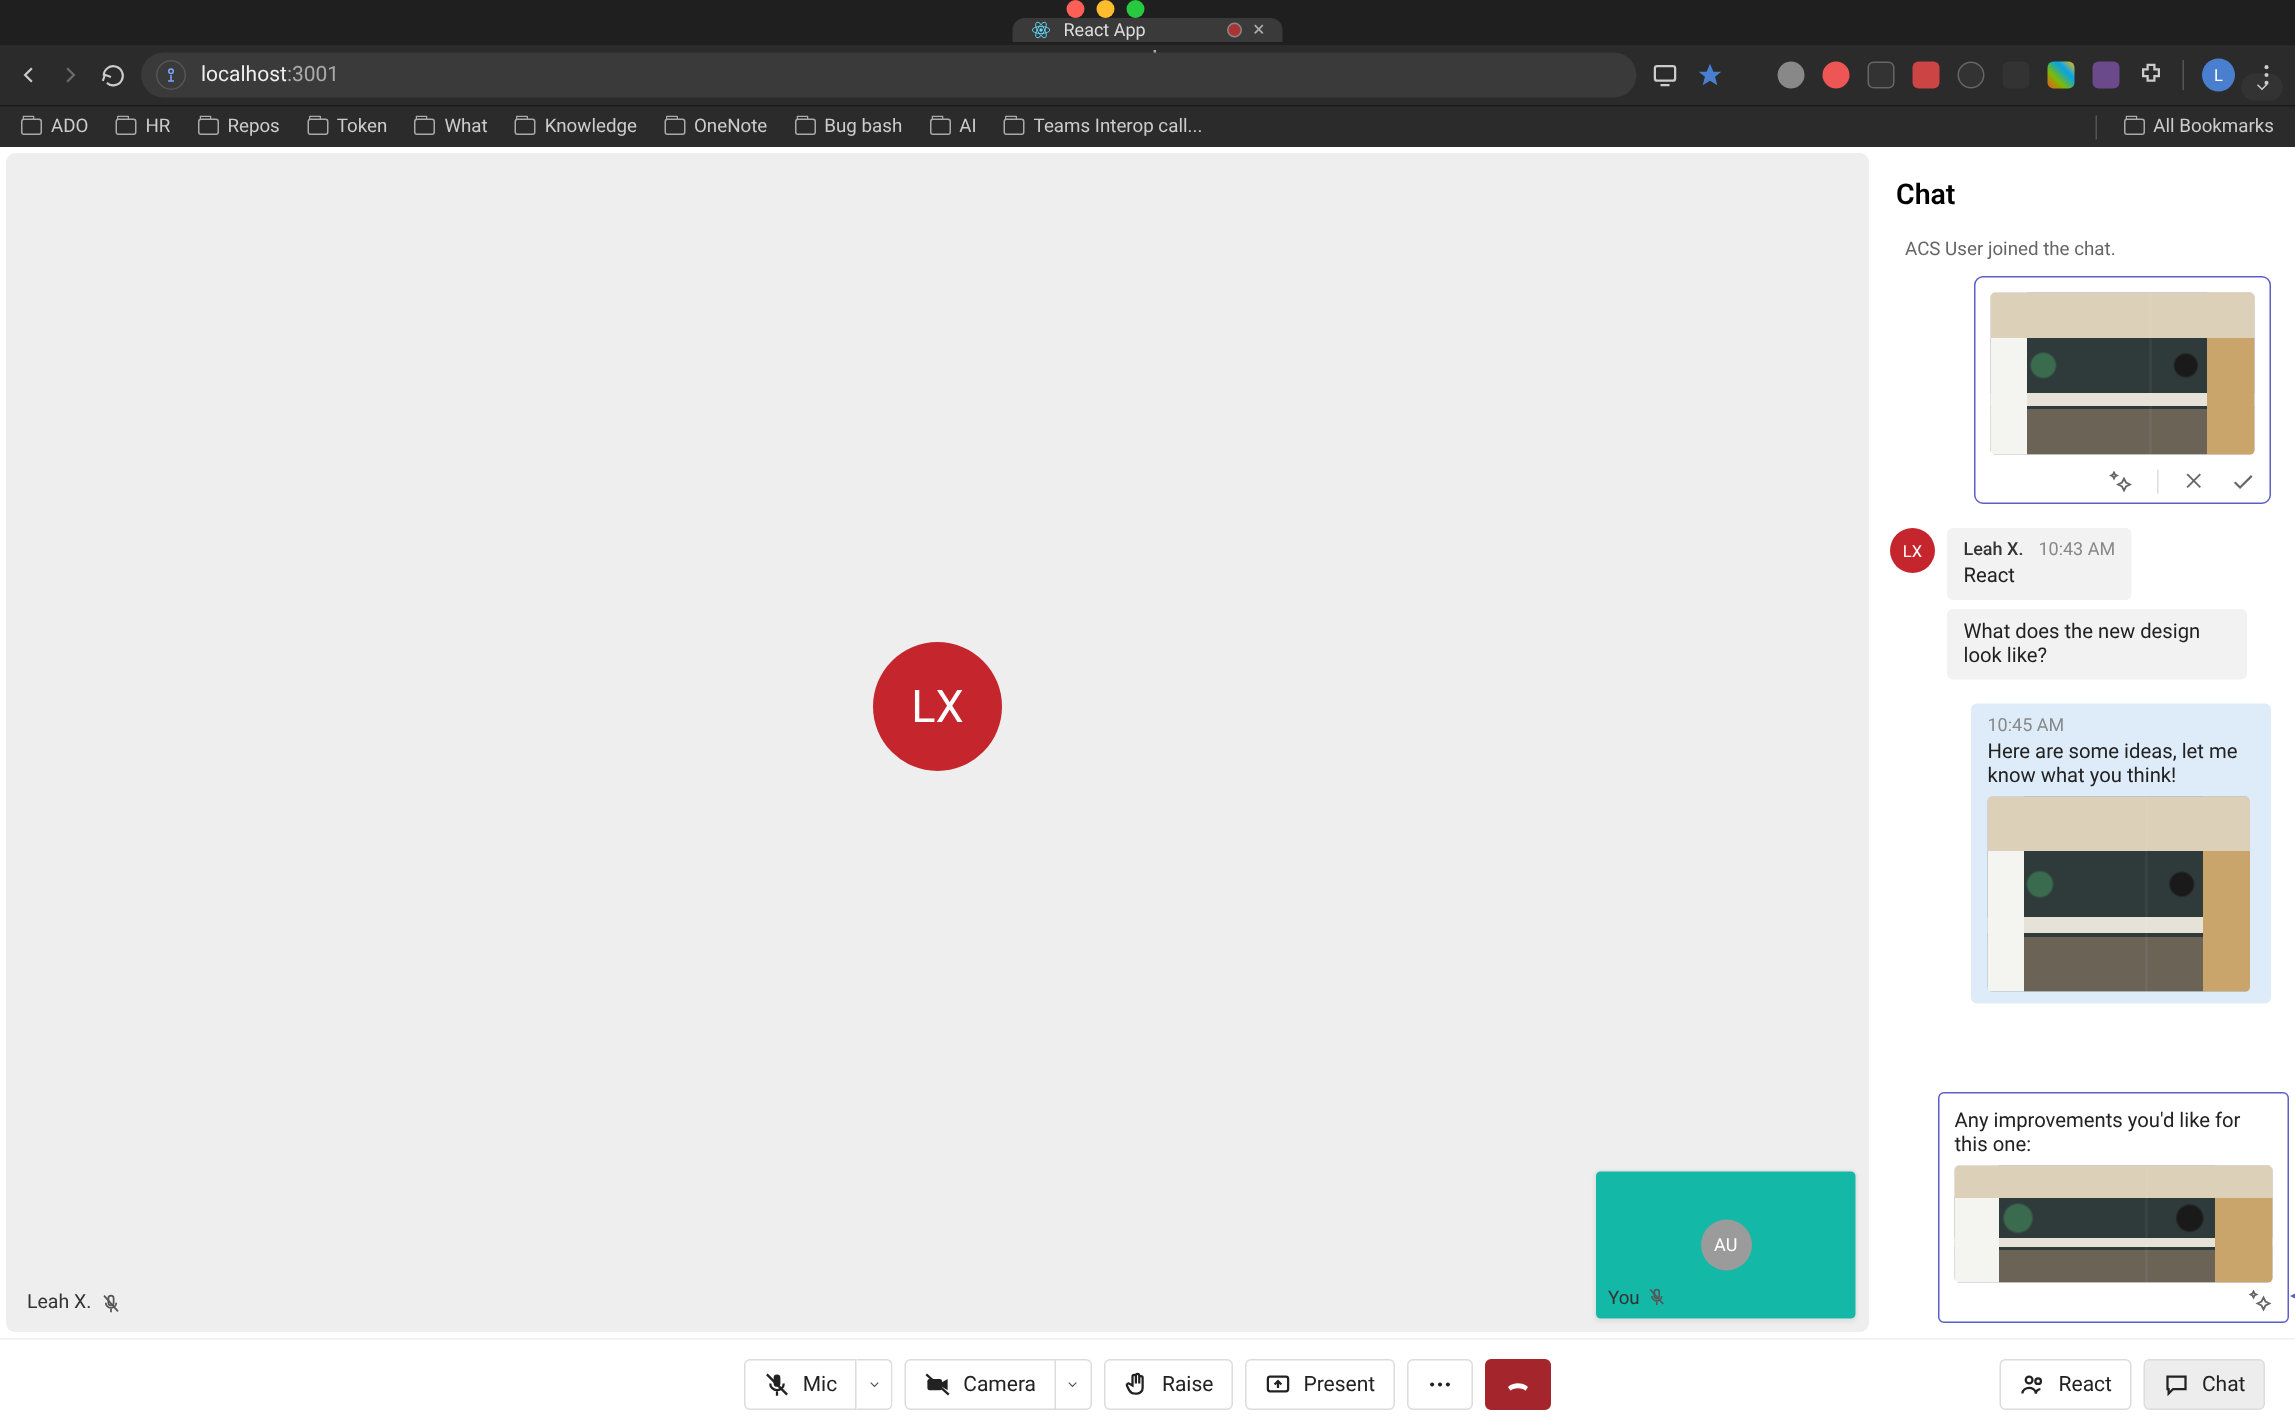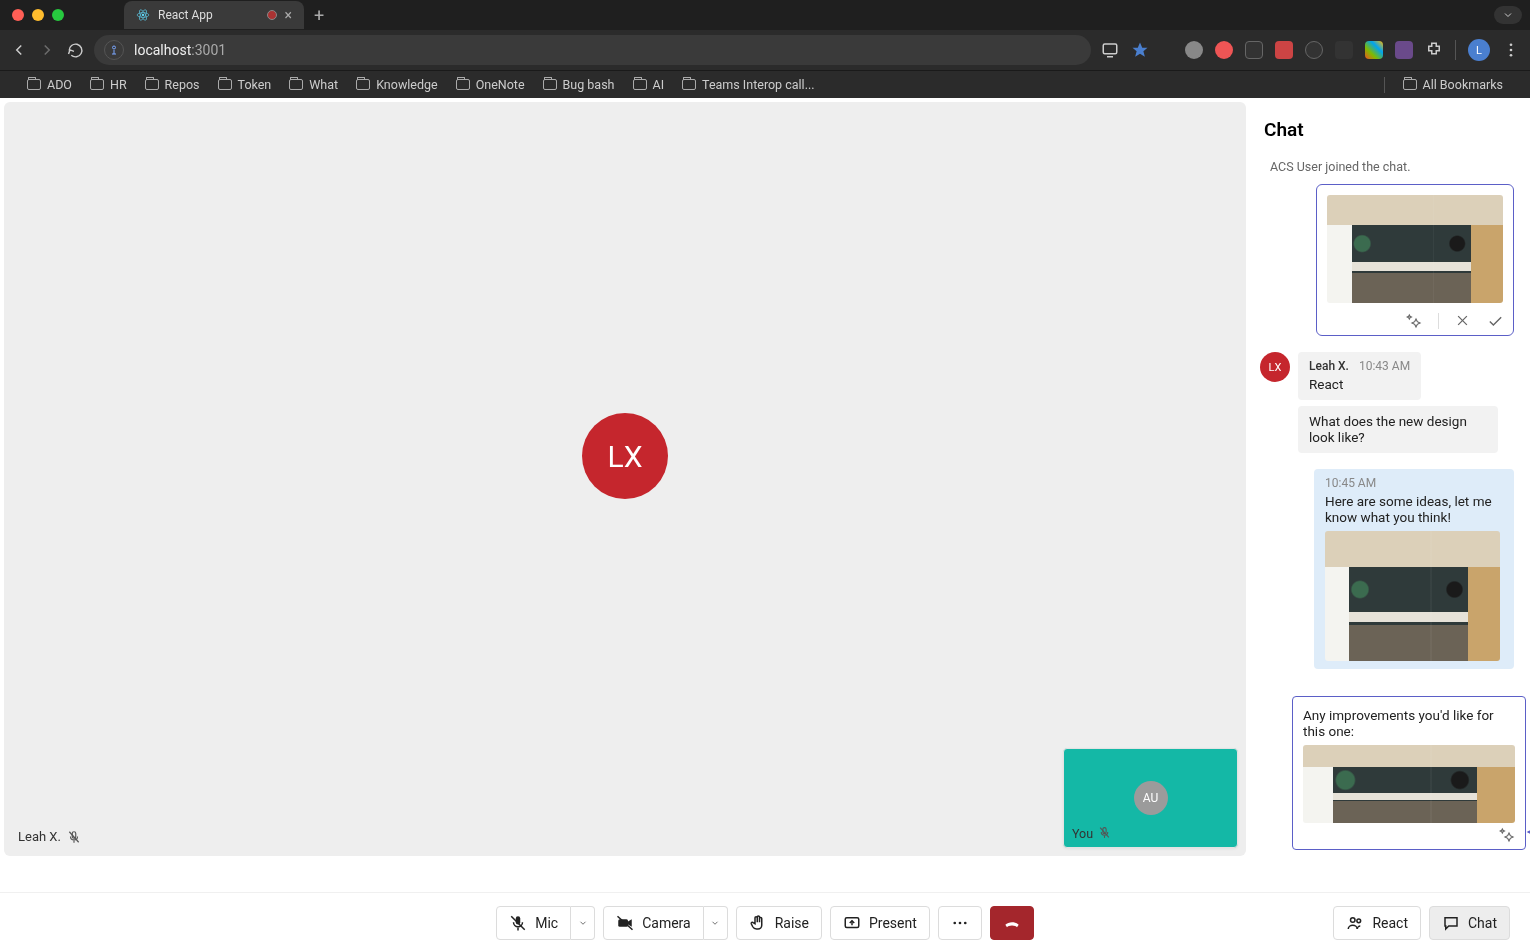--- a/index.html
+++ b/index.html
@@ -6,21 +6,21 @@
 body {
   font-family: -apple-system, BlinkMacSystemFont, "Segoe UI", Roboto, Helvetica, Arial, sans-serif;
   width: 1530px;
   height: 952px;
   overflow: hidden;
   background: #fff;
 }
 
 
 .browser-chrome { background: #2b2b2b; color: #ccc; }
-.tab-bar { display: flex; align-items: center; height: 30px; padding: 0 8px; background: #1f1f1f; }
+.tab-bar { display: flex; align-items: center; height: 30px; padding: 0 8px; background: #1f1f1f; flex-direction: column; }
 .traffic-lights { display: flex; gap: 8px; margin-right: 60px; padding-left:4px; }
 .tlight { width: 12px; height: 12px; border-radius: 50%; }
 .red { background: #ff5f56; } .yellow { background: #ffbd2e; } .green { background: #27c93f; }
 .tab {
   display: flex; align-items: center; gap: 8px;
   background: #3a3a3a; height: 28px;
   border-radius: 8px 8px 0 0; padding: 0 12px;
   font-size: 12px; color: #ddd; width: 180px;
 }
 .tab .favicon { width: 14px; height: 14px; display:flex; align-items:center; justify-content:center; }
@@ -40,21 +40,21 @@
   background:#3a3a3a; border-radius:18px; height:30px; padding:11px 10px;
 }
 .url-box .siteicon { width:20px;height:20px;border-radius:50%;background:#3a3a3a;border:1px solid #555;display:flex;align-items:center;justify-content:center;color:#7aa7ff; }
 .url-text { color:#eee; font-size:14px; }
 .url-text .path { color:#aaa; }
 .right-icons { display:flex; align-items:center; gap:12px; }
 .ext-icon { width:18px;height:18px;border-radius:4px; }
 .avatar-chip { width:22px;height:22px;border-radius:50%;background:#4a7fcf;color:white;display:flex;align-items:center;justify-content:center;font-size:11px; }
 
 .bookmarks-bar {
-  display:flex; align-items:center; gap:18px; height:28px; padding:0 27px; font-size:12.5px; color:#ccc; background:#2b2b2b; border-top:1px solid #1a1a1a;
+  display:flex; align-items:center; gap:18px; height:28px; padding:0 14px; font-size:12.5px; color:#ccc; background:#2b2b2b; border-top:1px solid #1a1a1a;
 }
 .bm-item { display:flex; align-items:center; gap:6px; }
 .bm-folder { width:14px;height:11px; border:1px solid #aaa; border-radius:2px; position:relative; }
 .bm-folder::before { content:''; position:absolute; top:-3px; left:0; width:6px; height:2px; border:1px solid #aaa; border-bottom:none; border-radius:1px 1px 0 0; }
 .bm-sep { width:1px; height:16px; background:#555; }
 
 
 .app { display:flex; flex-direction:column; height: calc(952px - 98px); background:#fff; }
 .app-main { flex:1; display:flex; overflow:hidden; background:#fff; padding:2px; }
 
@@ -148,21 +148,21 @@
 .kitchen::after {
   content:''; position:absolute; inset:0;
   background:
     radial-gradient(circle at 20% 45%, #3b6b4f 0%, #3b6b4f 5%, transparent 6%),
     radial-gradient(circle at 74% 45%, #1a1a1a 0%, #1a1a1a 5%, transparent 6%),
     linear-gradient(90deg, transparent 60%, rgba(255,255,255,.04) 60%, rgba(255,255,255,.04) 61%, transparent 61%);
 }
 
 
 .controls-bar {
-  height:60px; display:flex; align-items:center; justify-content:center; gap:8px; background:#fff; position:relative; border-top:1px solid #f0f0f0;margin-top:32px;
+  height:60px; display:flex; align-items:center; justify-content:center; gap:8px; background:#fff; position:relative; border-top:1px solid #f0f0f0;
 }
 .ctrl-group { display:flex; align-items:center; }
 .ctrl-btn {
   display:flex; align-items:center; gap:8px; height:34px; padding:0 12px;
   border:1px solid #dcdcdc; border-radius:4px; background:#fff; font-size:14px; color:#222;
 }
 .ctrl-btn.split { border-radius:4px 0 0 4px; }
 .ctrl-caret { height:34px; width:24px; border:1px solid #dcdcdc; border-left:none; border-radius:0 4px 4px 0; display:flex; align-items:center; justify-content:center; }
 .ctrl-btn .ico { width:18px;height:18px; }
 .ctrl-btn.more { width:44px; justify-content:center; padding:0; }

